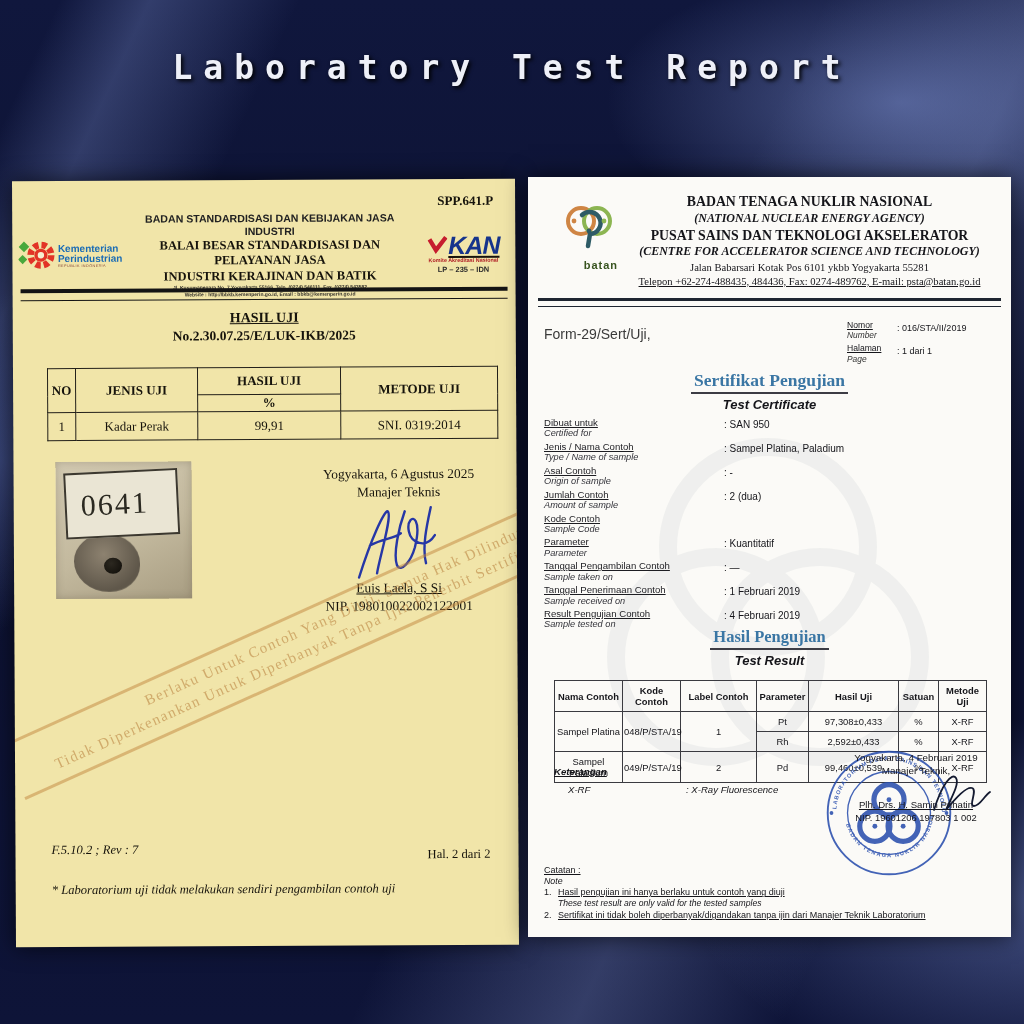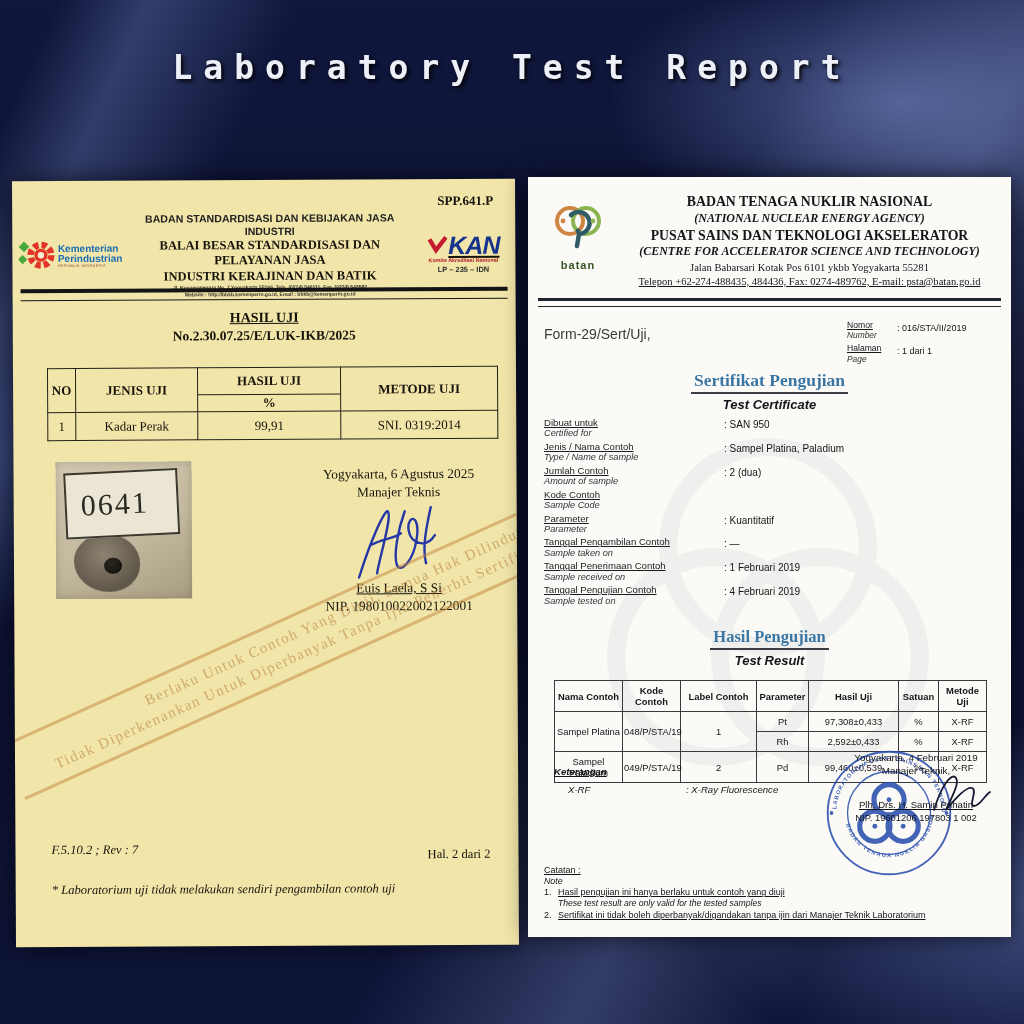--- a/index.html
+++ b/index.html
@@ -64,21 +64,21 @@
   .wm-line{border-top:3px solid rgba(193,133,62,.5);}
   .wm-t1{font-size:15px;letter-spacing:1.5px;padding:8px 0 2px 150px;white-space:nowrap;}
   .wm-t2{font-size:15px;letter-spacing:1.5px;padding:2px 0 8px 42px;white-space:nowrap;}
   .lfoot-form{position:absolute;left:36px;top:662px;font-style:italic;font-size:12.6px;}
   .lfoot-page{position:absolute;right:28px;top:668px;font-size:12.6px;}
   .lfoot-note{position:absolute;left:36px;top:702px;font-style:italic;font-size:12.6px;}
   
   .doc-right{left:528px;top:177px;width:483px;height:760px;background:#fbfaf7;overflow:hidden;color:#15151a;}
   .ghost{position:absolute;top:180px;left:40px;opacity:.07;pointer-events:none;}
   .rhead{position:absolute;top:16px;left:10px;width:463px;display:flex;}
-  .batan-wrap{width:80px;flex:none;text-align:center;padding-top:8px;}
+  .batan-wrap{width:80px;flex:none;text-align:right;padding-top:8px;}
   .batan-word{font-family:"Liberation Sans",sans-serif;font-weight:bold;font-size:11px;color:#37531f;margin-top:-2px;letter-spacing:1px;}
   .rhead-center{flex:1;text-align:center;line-height:1.3;}
   .rh1,.rh3{font-weight:bold;font-size:13.8px;}
   .rh2,.rh4{font-weight:bold;font-style:italic;font-size:12px;}
   .rh-addr{font-size:10.6px;margin-top:1px;}
   .rh-contact{font-size:10.6px;text-decoration:underline;}
   .navy-rule{position:absolute;top:121px;left:10px;width:463px;height:5px;
     border-top:3px solid #1e2531;border-bottom:1px solid #1e2531;}
   .form-ref{position:absolute;top:149px;left:16px;font-family:"Liberation Sans",sans-serif;font-size:14px;color:#3a3a3a;}
   .meta{position:absolute;top:143px;right:12px;width:152px;font-family:"Liberation Sans",sans-serif;
@@ -295,20 +295,27 @@
       </div>
       <div class="frow">
         <div class="flabel">
             <div class="fid">Jenis / Nama Contoh</div>
             <div class="fen">Type / Name of sample</div>
           </div>
         <div class="fval">Sampel Platina, Paladium</div>
       </div>
       <div class="frow">
         <div class="flabel">
+            <div class="fid">Asal Contoh</div>
+            <div class="fen">Origin of sample</div>
+          </div>
+        <div class="fval">-</div>
+      </div>
+      <div class="frow">
+        <div class="flabel">
             <div class="fid">Jumlah Contoh</div>
             <div class="fen">Amount of sample</div>
           </div>
         <div class="fval">2  (dua)</div>
       </div>
       <div class="frow">
         <div class="flabel">
             <div class="fid">Kode Contoh</div>
             <div class="fen">Sample Code</div>
           </div>
@@ -329,21 +336,21 @@
       </div>
       <div class="frow">
         <div class="flabel">
             <div class="fid">Tanggal Penerimaan Contoh</div>
             <div class="fen">Sample received on</div>
           </div>
         <div class="fval">1 Februari 2019</div>
       </div>
       <div class="frow">
         <div class="flabel">
-            <div class="fid">Tanggal Pengujian Contoh</div>
+            <div class="fid">Result Pengujian Contoh</div>
             <div class="fen">Sample tested on</div>
           </div>
         <div class="fval">4 Februari 2019</div>
       </div>
     </div>
 
     <div class="rtitle2">
       <span class="rtitle-id">Hasil Pengujian</span>
       <div class="rtitle-en">Test Result</div>
     </div>

